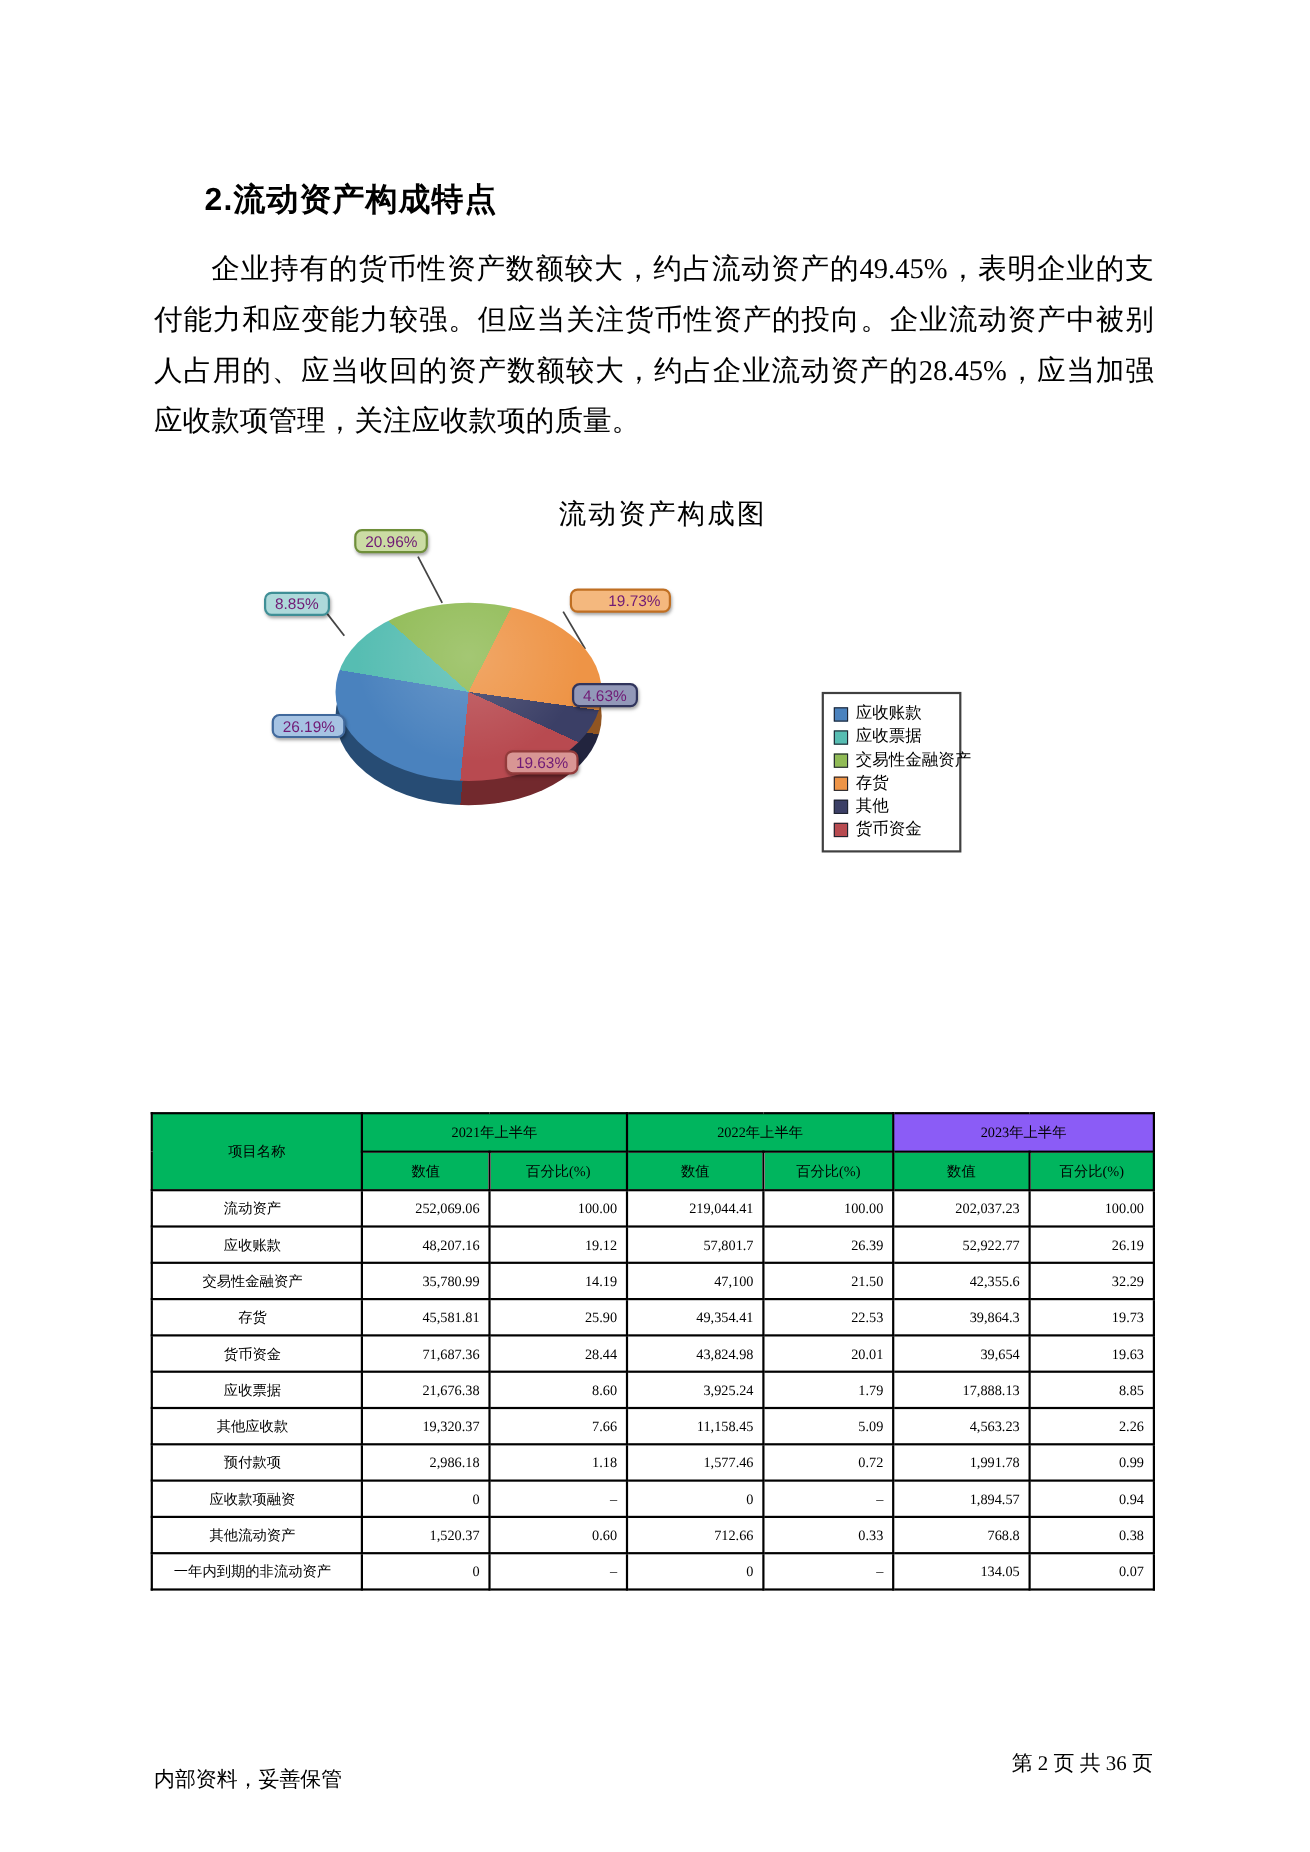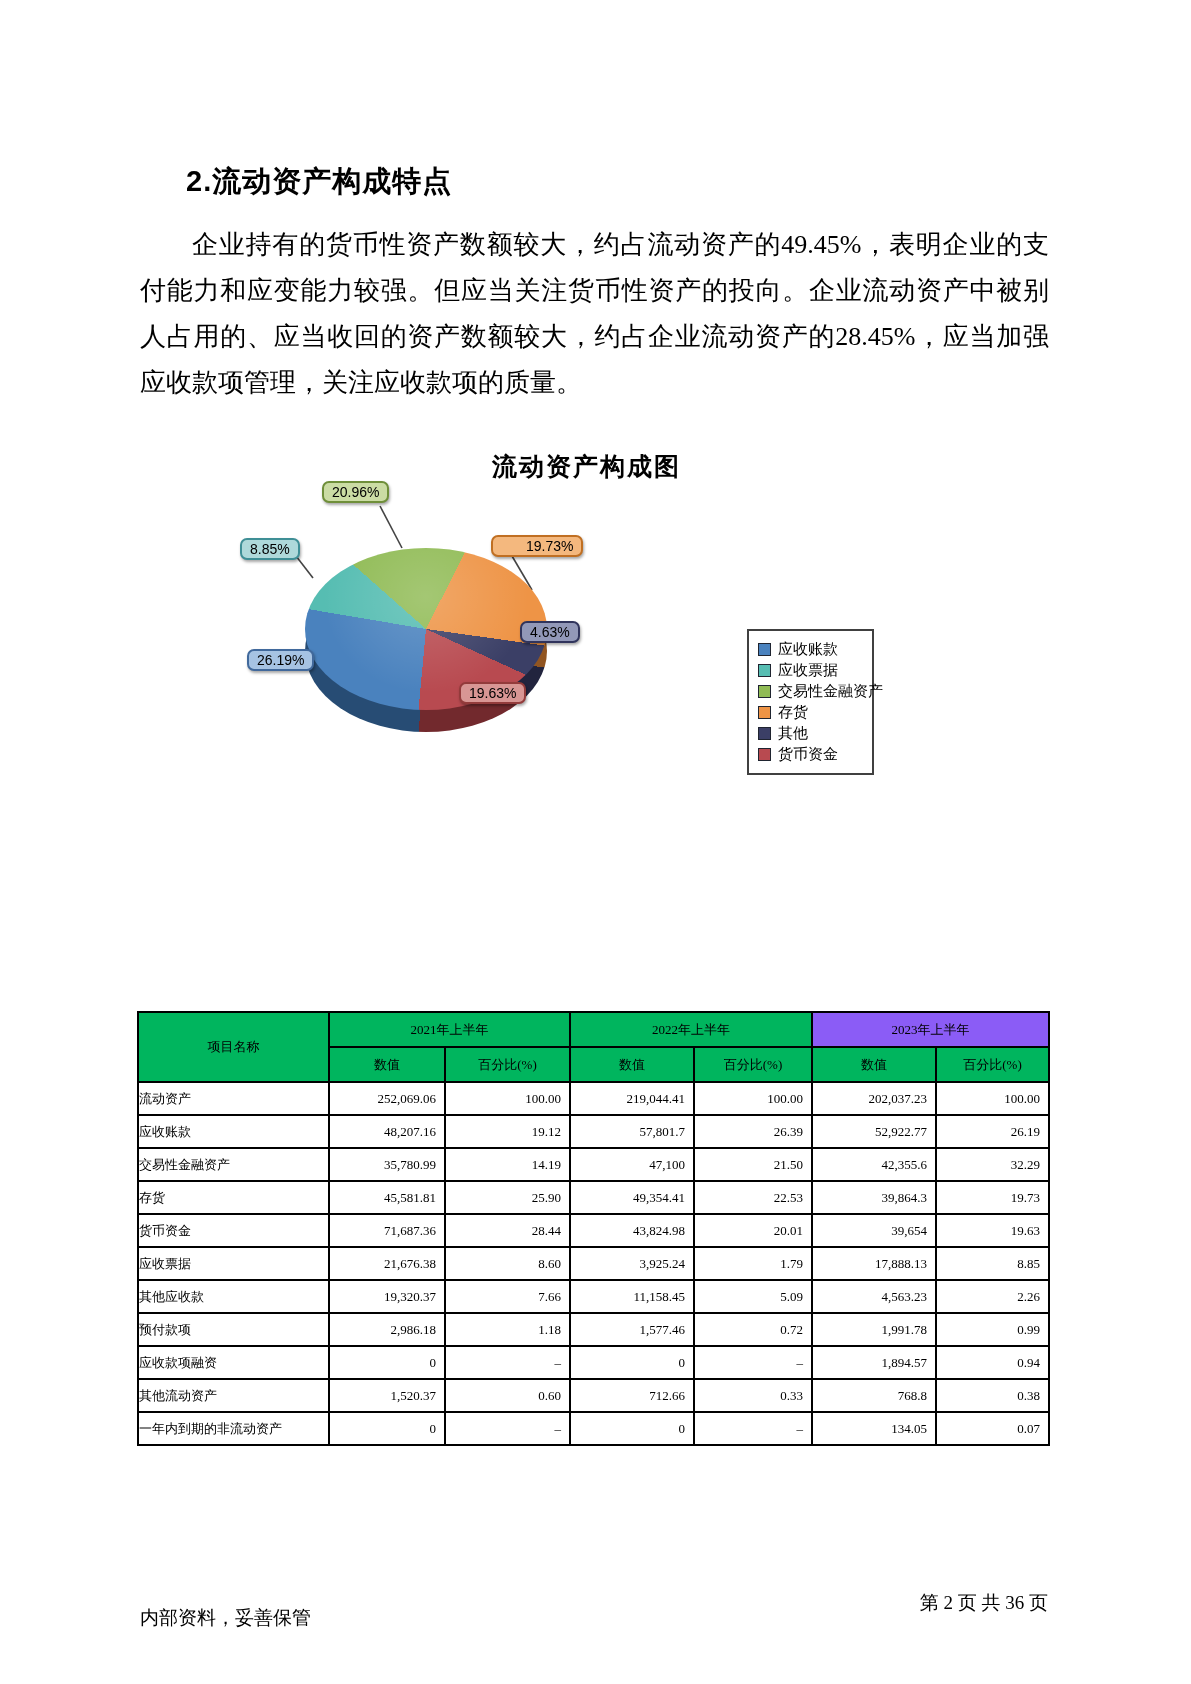--- a/index.html
+++ b/index.html
@@ -12,62 +12,62 @@
   .heading {
     position:absolute; left:186px; top:162px; margin:0;
     font-family:"Liberation Sans", sans-serif;
     font-size:29px; font-weight:bold; letter-spacing:1px;
   }
   .para {
     position:absolute; left:140px; top:222px; width:909px; margin:0;
     font-size:26px; line-height:46px; text-align:justify; text-indent:2em;
   }
   .chart-title {
-    position:absolute; left:132px; top:450px; width:909px;
-    text-align:center; font-size:25px; font-weight:bold; letter-spacing:2px;
+    position:absolute; left:148px; top:450px; width:909px;
+    text-align:center; font-size:25px; font-weight:normal; letter-spacing:2px;
   }
   .chart { position:absolute; left:140px; top:470px; width:910px; height:340px; }
   .pie-depth, .pie-top {
     position:absolute; left:165px; width:242px; height:162px; border-radius:50%;
   }
   .pie-depth { top:100px; filter:brightness(0.58) saturate(1.15); }
   .pie-top   { top:78px; }
   .pie-top::after {
     content:""; position:absolute; inset:0; border-radius:50%;
     background:radial-gradient(ellipse at 50% 30%, rgba(255,255,255,0.18), rgba(255,255,255,0) 60%);
   }
   .leader-svg { position:absolute; left:0; top:0; width:910px; height:340px; }
   .callout {
     position:absolute; padding:1px 8px; border-radius:7px;
-    font-family:"Liberation Sans", sans-serif; font-size:14px; color:#000000;
+    font-family:"Liberation Sans", sans-serif; font-size:14px; color:#701a75;
     border:2px solid; box-shadow:1px 2px 3px rgba(0,0,0,0.35); white-space:nowrap;
   }
   .co-green  { left:182px; top:11px;  background:#cbdca4; border-color:#6f8f3a; }
   .co-teal   { left:100px; top:68px;  background:#aed9da; border-color:#3f8f96; }
   .co-blue   { left:107px; top:179px; background:#a6c3e3; border-color:#41699c; }
-  .co-orange { left:351px; top:65px;  background:#f4b87e; border-color:#c06f22;padding-left:33px; }
+  .co-orange { left:378px; top:65px;  background:#f4b87e; border-color:#c06f22;padding-left:33px; }
   .co-navy   { left:380px; top:151px; background:#9298b8; border-color:#30345c; }
   .co-red    { left:319px; top:212px; background:#d89694; border-color:#933b3b; }
   .legend {
     position:absolute; left:607px; top:159px; width:127px;
     border:2px solid #404040; background:#fff; padding:8px 9px;
     display:flex; flex-direction:column; justify-content:space-between;
   }
   .legend-item { display:flex; align-items:center; height:21px; }
   .legend-swatch { width:13px; height:13px; border:1px solid #1f2430; margin-right:7px; flex:0 0 auto; }
   .legend-label { font-size:15px; line-height:21px; white-space:nowrap; }
   .table-title { position:absolute; left:140px; top:974px; width:909px; text-align:center; font-size:21px; margin:0; }
   table.fin {
     position:absolute; left:137px; top:1011px; width:911px;
     border-collapse:collapse; font-size:13px; table-layout:fixed;
   }
   table.fin th, table.fin td { border:2px solid #000; overflow:hidden; }
   table.fin thead th { font-weight:normal; text-align:center; height:35px; }
   table.fin td { height:33px; padding:2px 8px; text-align:right; vertical-align:middle; }
-  table.fin td.name-cell { text-align:left; padding-left:0; }
+  table.fin td.name-cell { text-align:center; padding-left:0; }
   .footer-left  { position:absolute; left:140px; top:1590px; font-size:19px;margin-top:15px; }
   .footer-right { position:absolute; right:143px; top:1590px; font-size:19px; }
 </style>
 </head>
 <body>
 
 <div class="page">
 
   <h1 class="heading">2.流动资产构成特点</h1>
 

